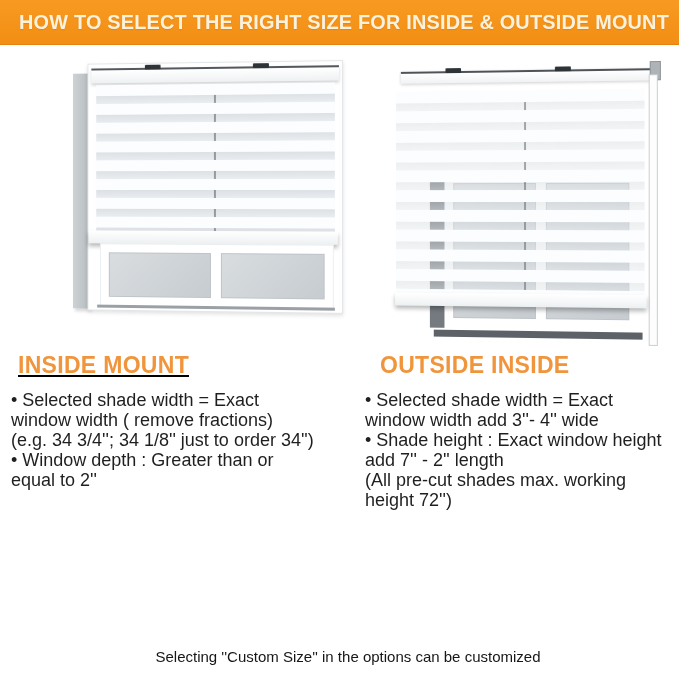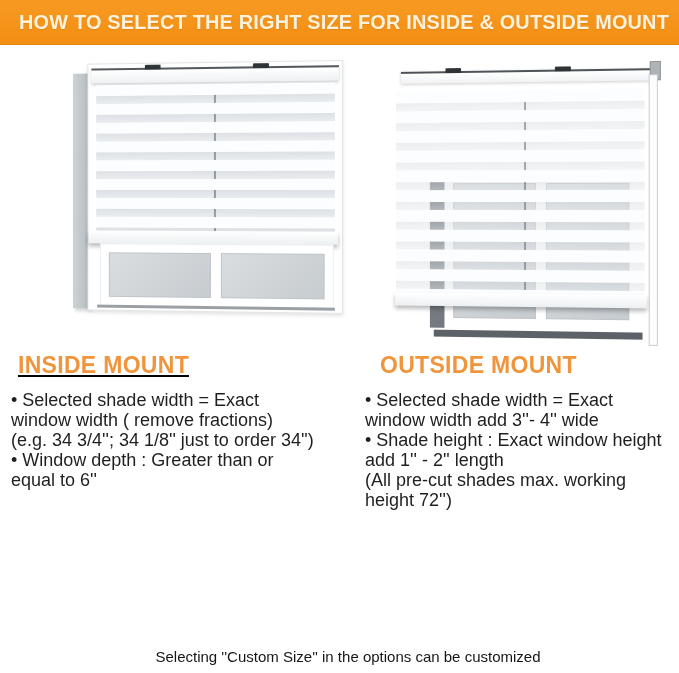--- a/index.html
+++ b/index.html
@@ -290,37 +290,37 @@
     </div>
     <div class="shade-out"></div>
     <div class="bottomrail-out"></div>
   </div>
 
   <section class="headings">
     <div class="hcol-left">
       <h2 class="mount-heading">INSIDE MOUNT</h2>
     </div>
     <div class="hcol-right">
-      <h2 class="mount-heading">OUTSIDE MOUNT</h2>
+      <h2 class="mount-heading">OUTSIDE INSIDE</h2>
     </div>
   </section>
 
   <section class="specs">
     <div class="col-left">
       <p>• Selected shade width = Exact
 window width ( remove fractions)
 (e.g. 34 3/4''; 34 1/8'' just to order 34'')</p>
       <p>• Window depth : Greater than or
-equal to 6''</p>
+equal to 2''</p>
     </div>
     <div class="col-right">
       <p>• Selected shade width = Exact
 window width add 3''- 4'' wide</p>
       <p>• Shade height : Exact window height
-add 1'' - 2'' length
+add 7'' - 2'' length
 (All pre-cut shades max. working
 height 72'')</p>
     </div>
   </section>
 
   <footer class="footnote">
     <p>Selecting ''Custom Size'' in the options can be customized</p>
   </footer>
 
 </div>

